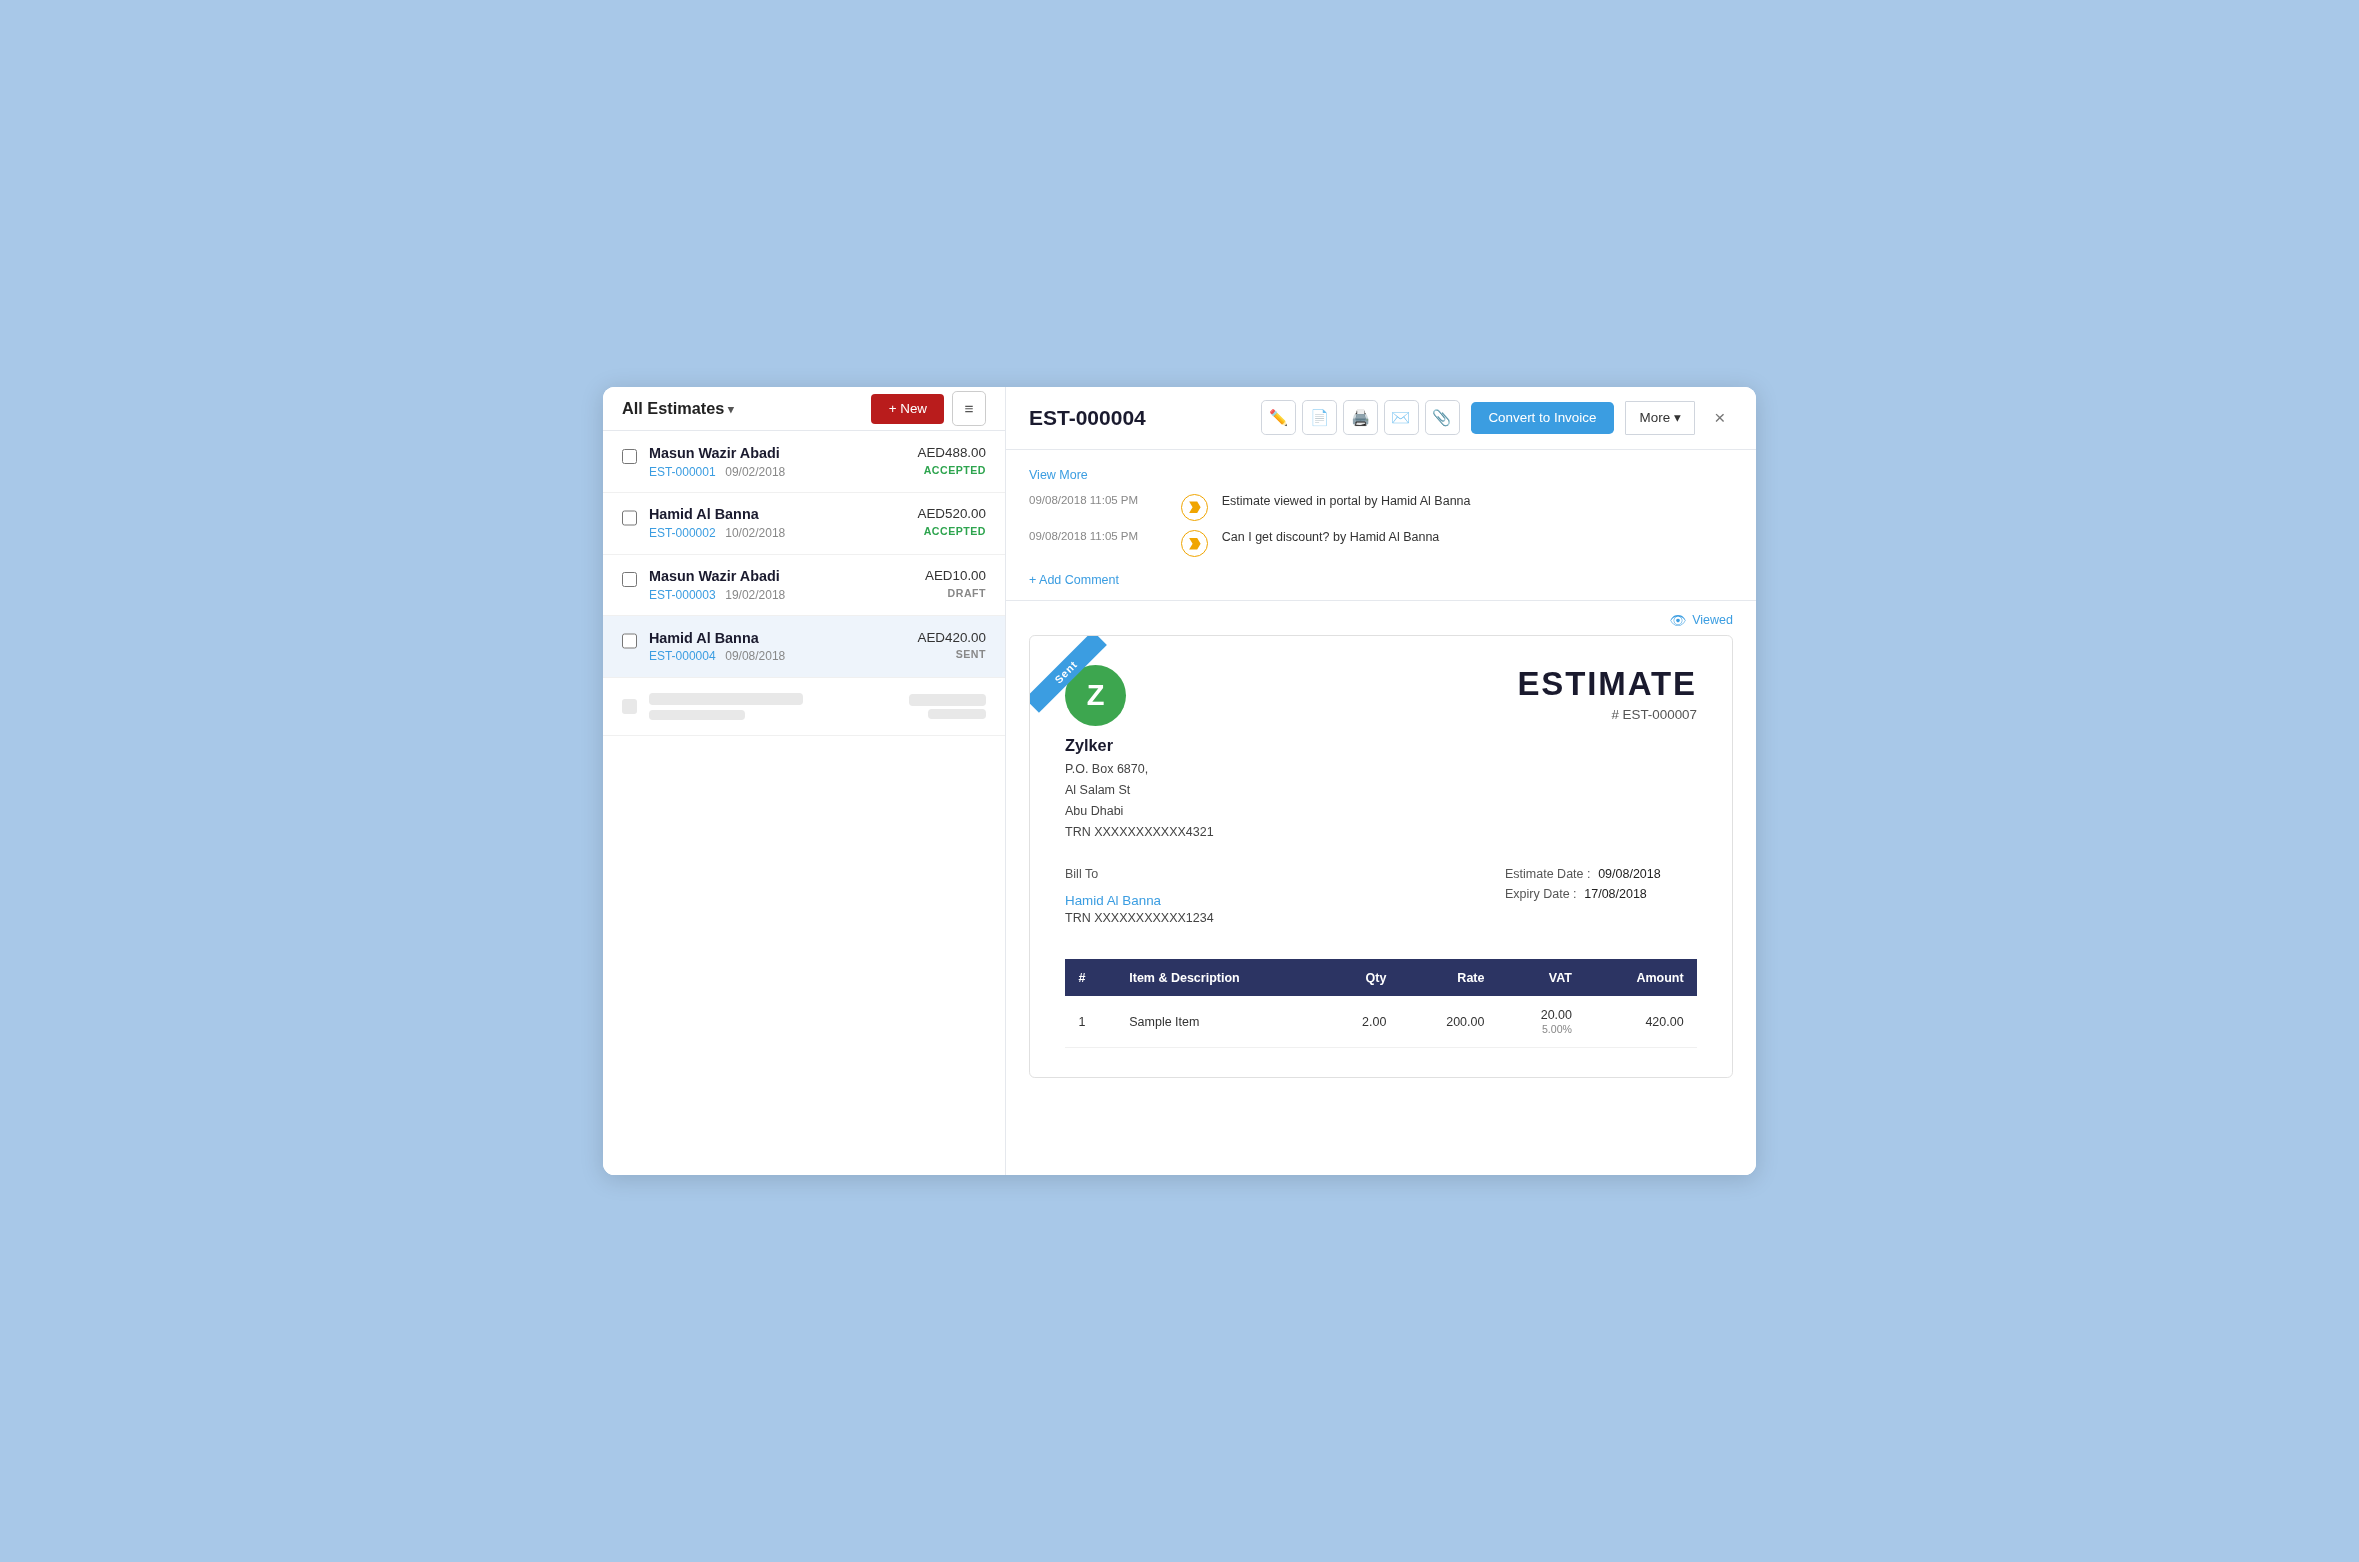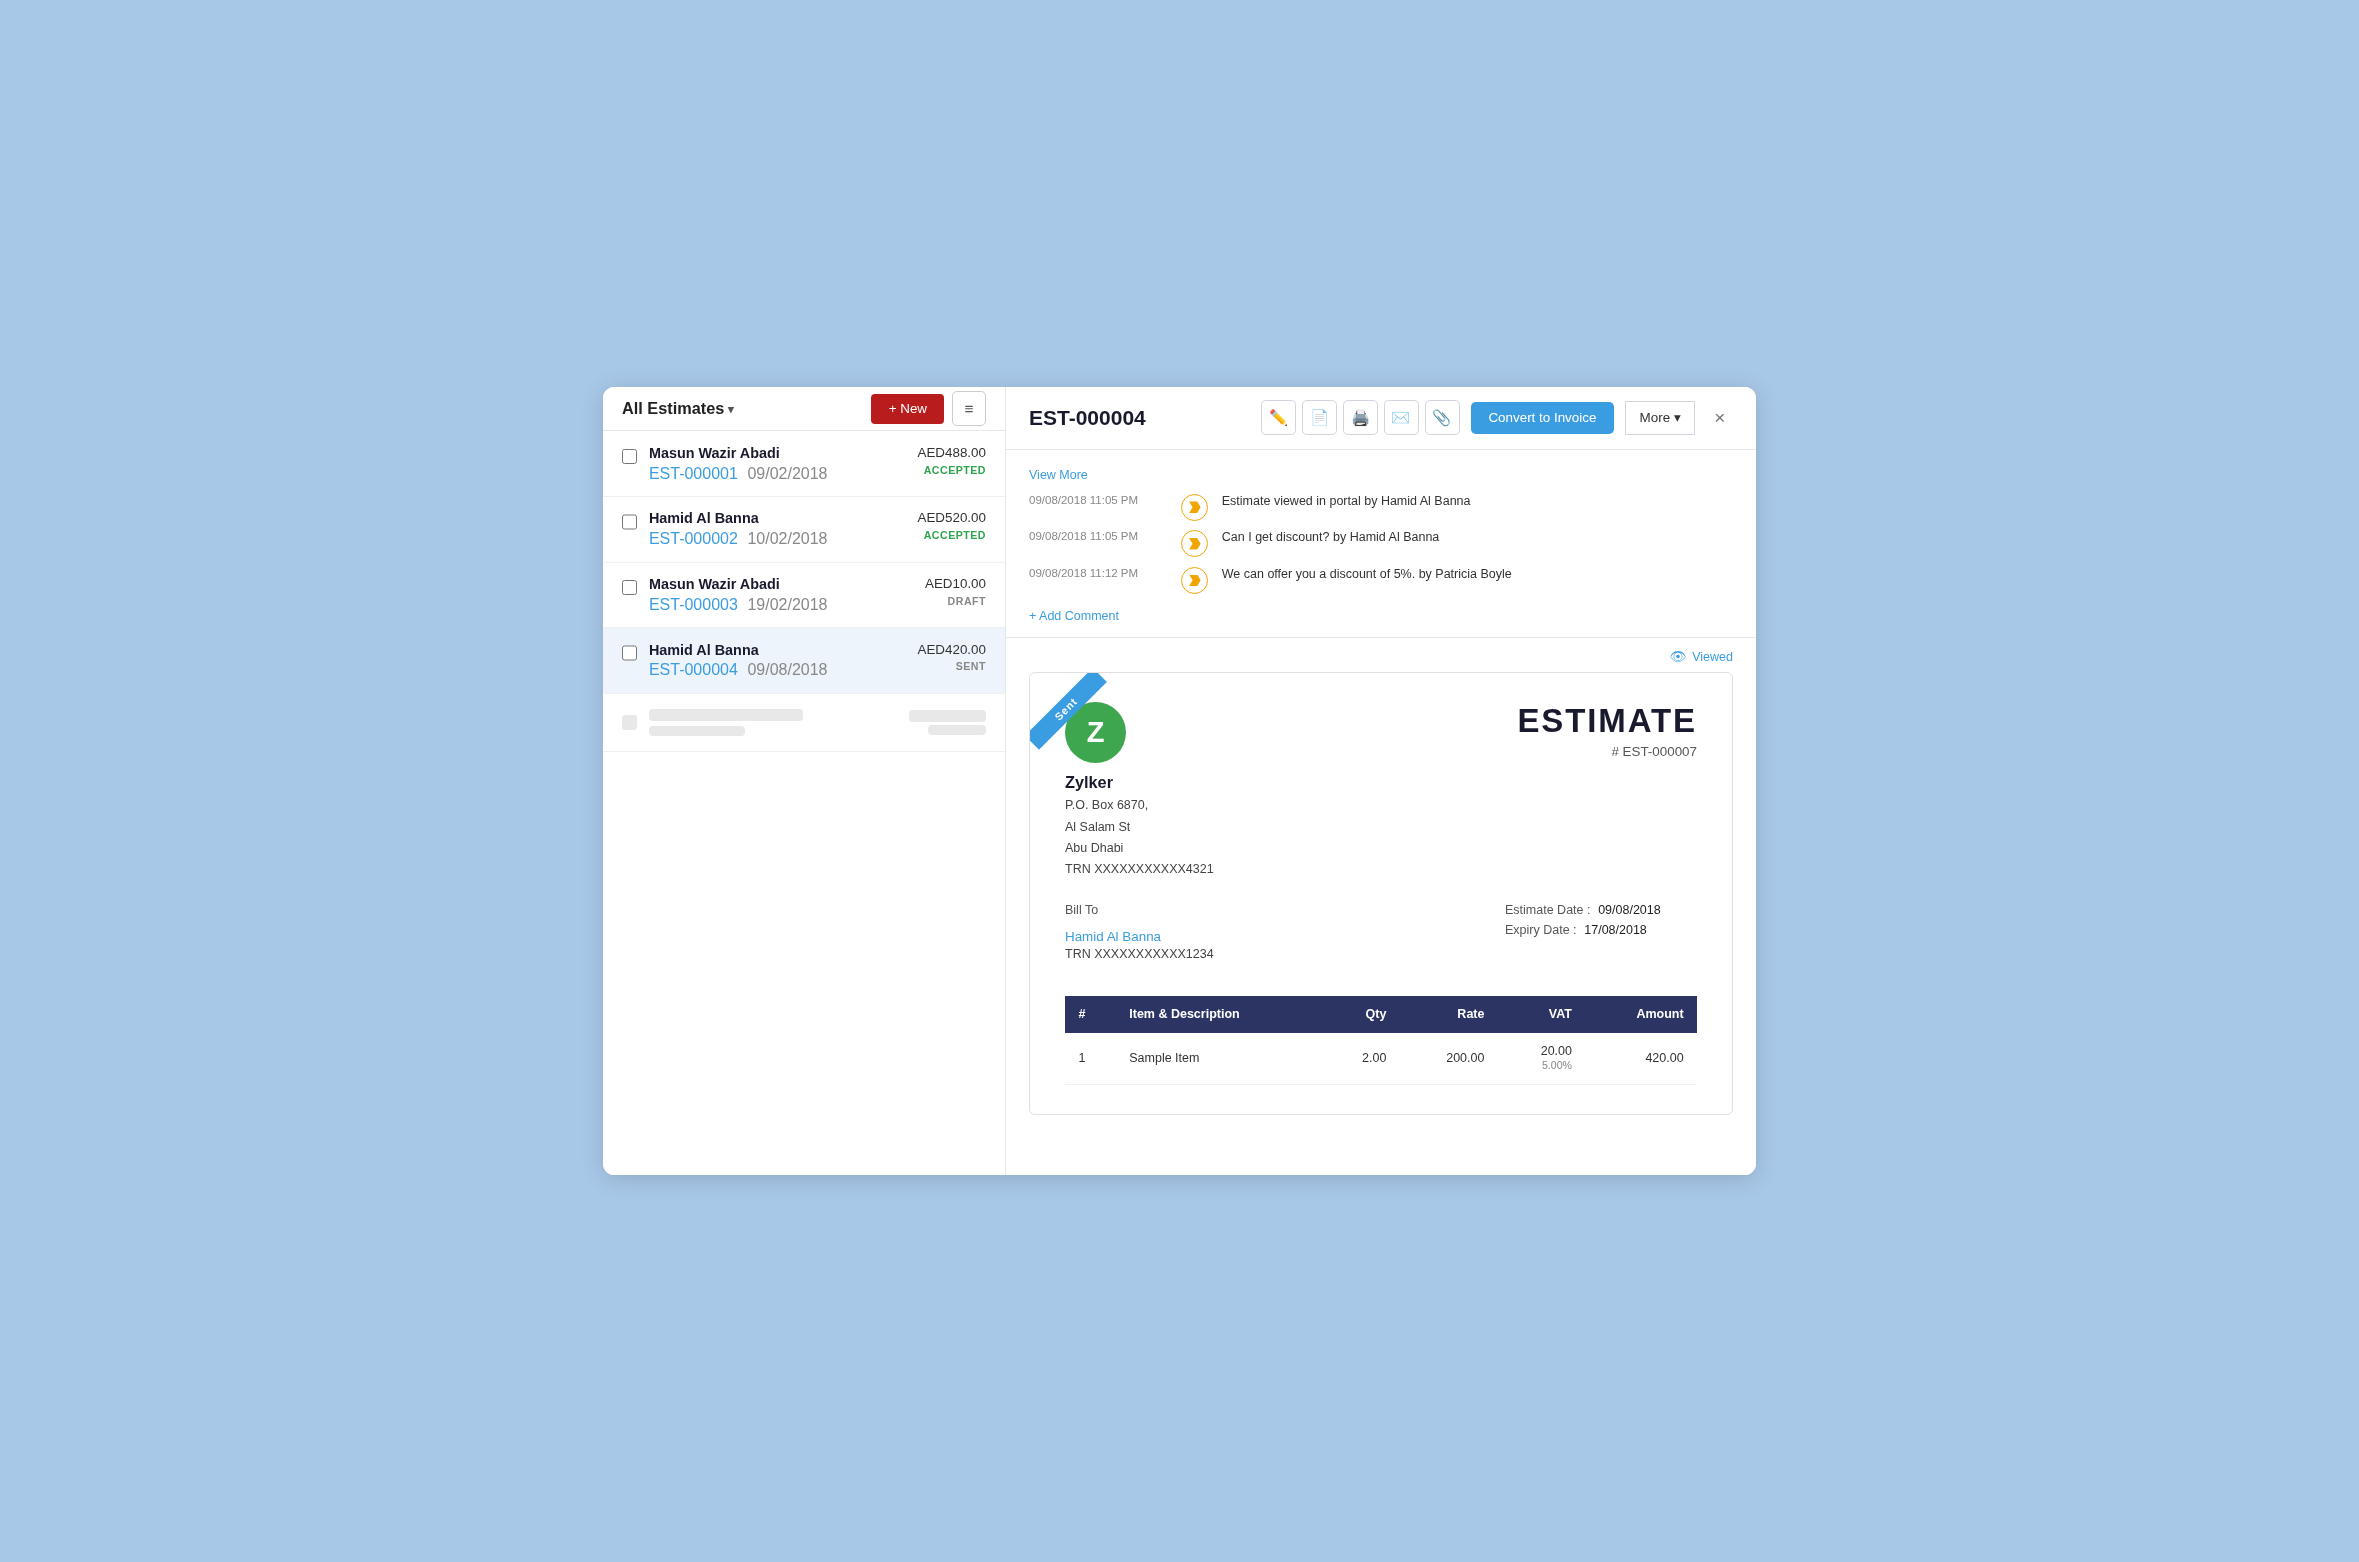--- a/index.html
+++ b/index.html
@@ -105,21 +105,21 @@
     }
     .list-item-name {
       font-size: 14.4px;
       font-weight: 600;
       color: #1a1a2e;
       margin-bottom: 3.8px;
     }
     .list-item-meta {
       display: flex;
       gap: 9.6px;
-      font-size: 16px;
+      font-size: 12px;
       color: #888;
     }
     .list-item-id { color: #3b9de1; }
     .list-item-right {
       text-align: right;
     }
     .list-item-amount {
       font-size: 13.4px;
       font-weight: 500;
       color: #333;
@@ -566,27 +566,20 @@
       <div class="activity-icon-inner"></div>
     </div>
     <span class="activity-text"><strong>Estimate viewed in portal</strong> by Hamid Al Banna</span>
   </div>
           <div class="activity-item">
     <span class="activity-time">09/08/2018  11:05 PM</span>
     <div class="activity-icon-wrap">
       <div class="activity-icon-inner"></div>
     </div>
     <span class="activity-text"><strong>Can I get discount?</strong> by Hamid Al Banna</span>
-  </div>
-          <div class="activity-item">
-    <span class="activity-time">09/08/2018  11:12 PM</span>
-    <div class="activity-icon-wrap">
-      <div class="activity-icon-inner"></div>
-    </div>
-    <span class="activity-text"><strong>We can offer you a discount of 5%.</strong> by Patricia Boyle</span>
   </div>
         </div>
       <button class="add-comment-btn">+ Add Comment</button>
     </div>
 
     <div class="doc-section">
       <div class="viewed-label">
         <span class="eye-icon">👁</span>
         <span>Viewed</span>
       </div>

